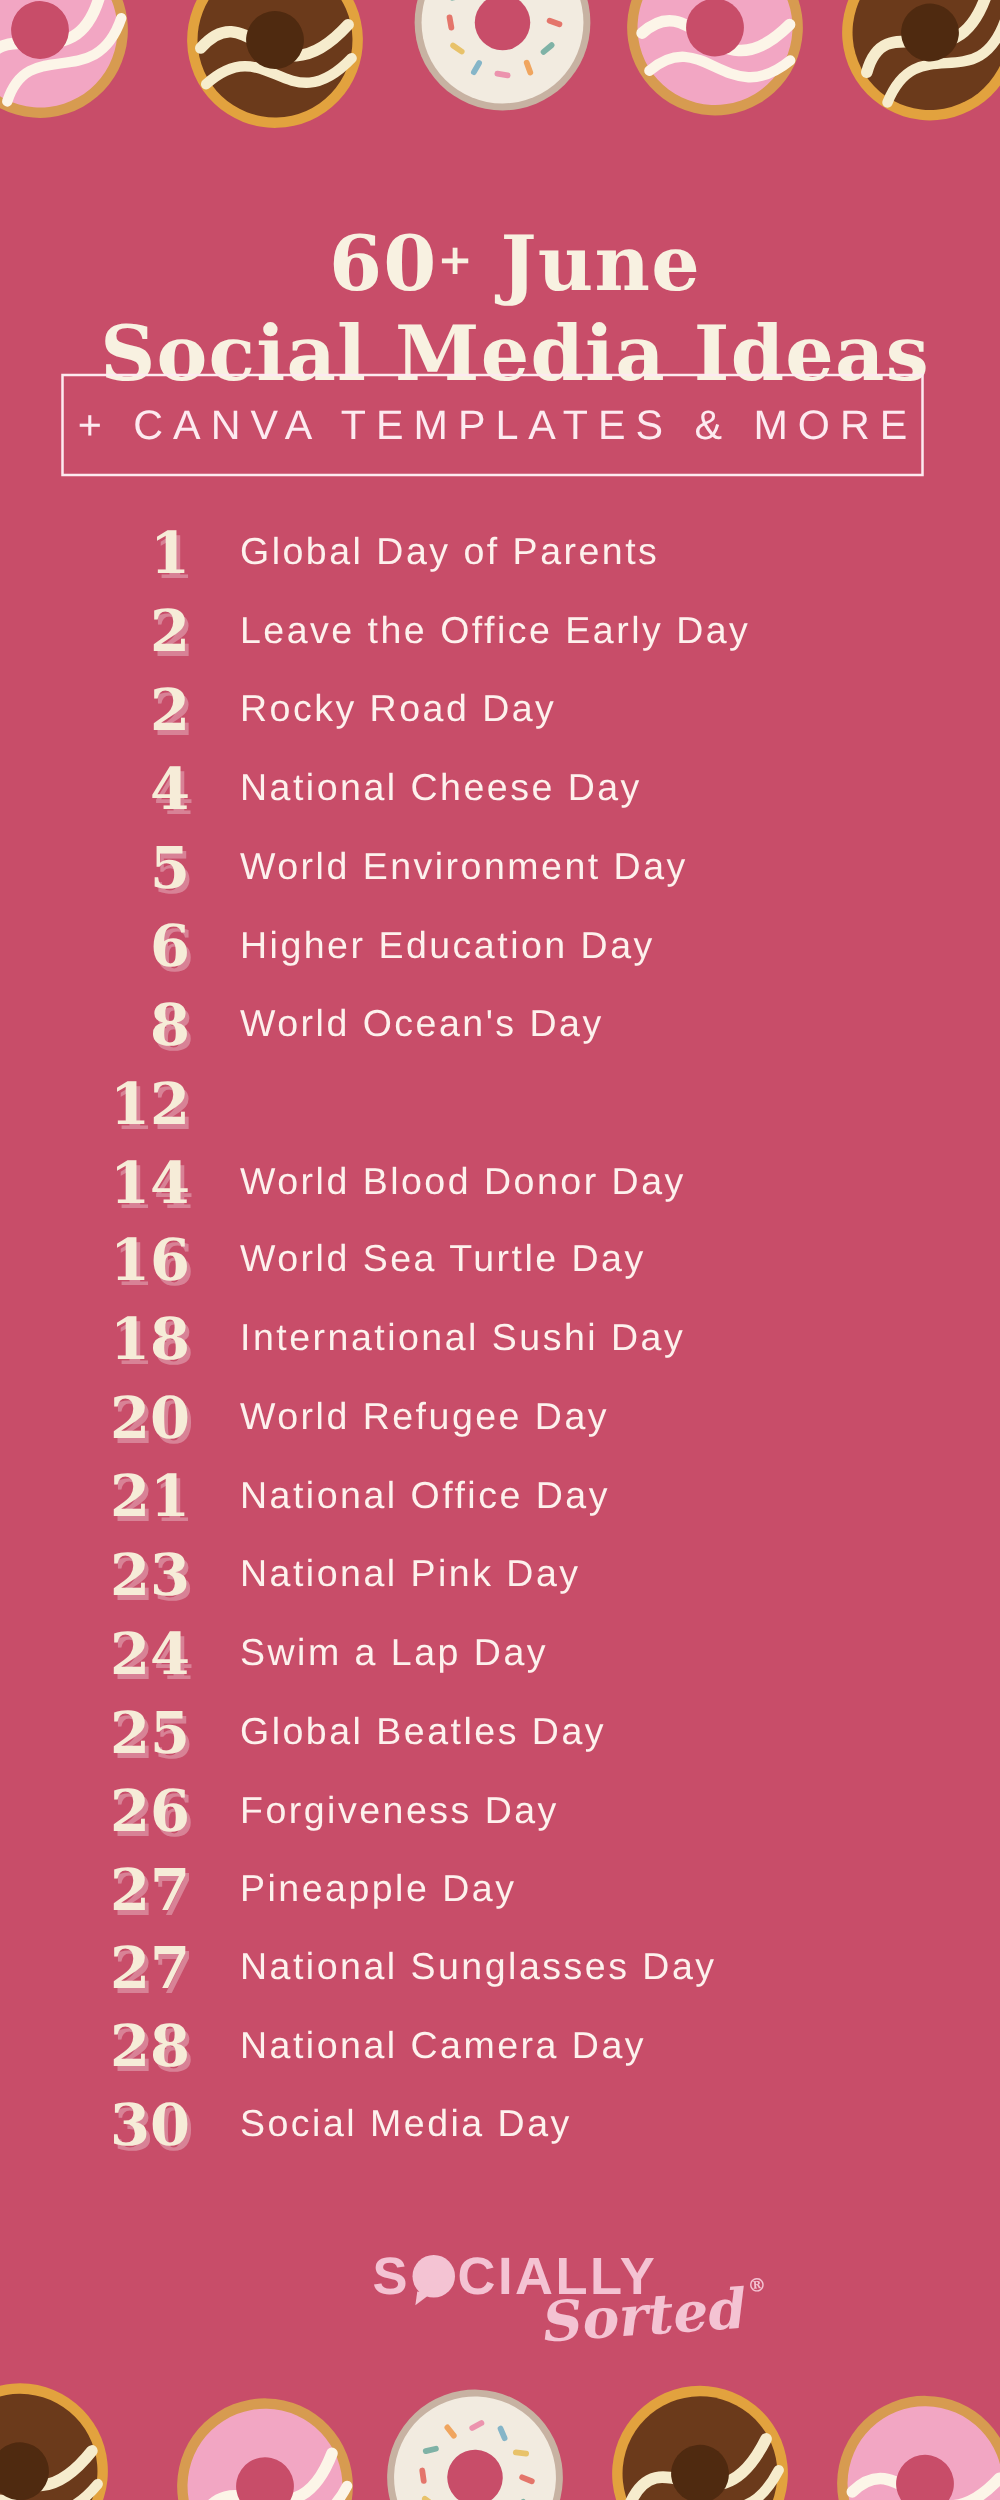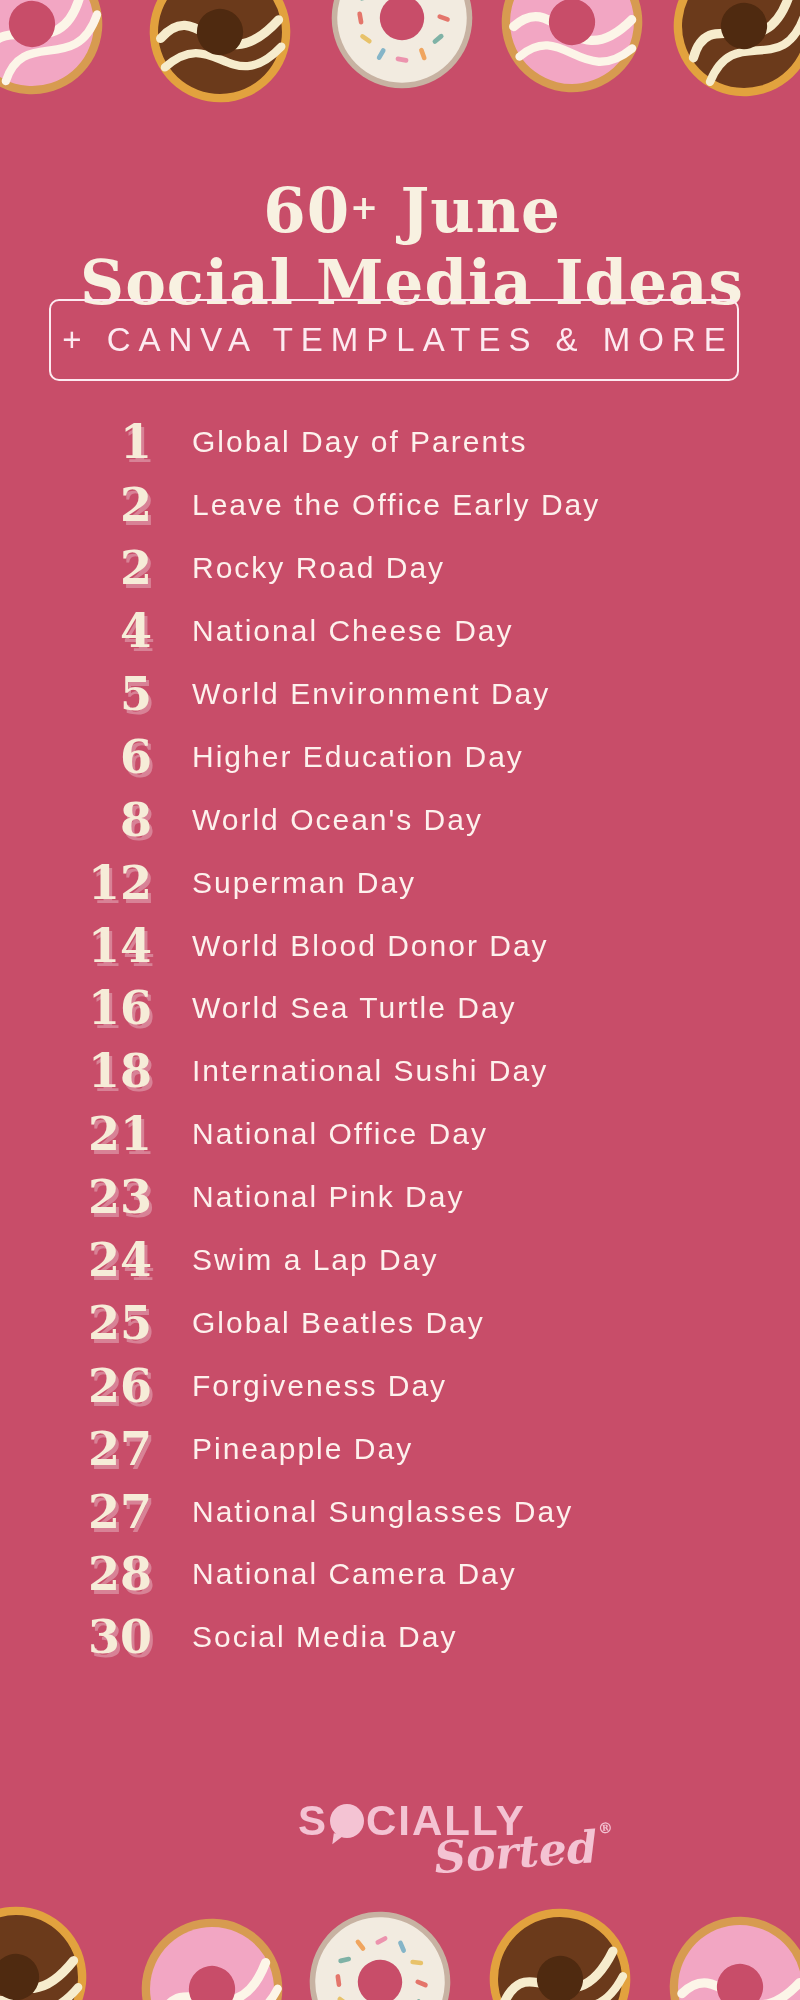--- a/index.html
+++ b/index.html
@@ -16,21 +16,21 @@
     position:absolute;top:130px;left:0;width:100%;text-align:center;
     color:var(--cream,#f8f1e1);
     font-family:"DejaVu Serif",serif;font-weight:bold;
     font-size:61px;line-height:72px;letter-spacing:1px;padding-left:12px;
   }
   .title .plus{font-size:0.55em;vertical-align:0.38em;letter-spacing:0;}
   .title .line{display:block;}
   
   .badge{
     position:absolute;top:299px;left:49px;width:686px;height:78px;
-    border:2px solid var(--badge,#fdeaf0);border-radius:10px;
+    border:2px solid var(--badge,#fdeaf0);border-radius:0;
     display:flex;align-items:center;justify-content:center;
     color:var(--badge,#fdeaf0);font-size:33px;letter-spacing:8px;
     text-indent:8px;white-space:nowrap;
   }
   
   .list{position:absolute;top:411px;left:0;width:100%;}
   .row{height:62.9px;display:flex;align-items:center;}
   .num{
     width:152px;text-align:right;flex:0 0 152px;
     font-family:"DejaVu Serif",serif;font-weight:bold;font-size:46px;
@@ -161,33 +161,36 @@
       <div class="row">
         <span class="num">6</span>
         <span class="label">Higher Education Day</span>
       </div>
       <div class="row">
         <span class="num">8</span>
         <span class="label">World Ocean's Day</span>
       </div>
       <div class="row">
         <span class="num">12</span>
-        <span class="label">Superman Day</span>
       </div>
       <div class="row">
         <span class="num">14</span>
         <span class="label">World Blood Donor Day</span>
       </div>
       <div class="row">
         <span class="num">16</span>
         <span class="label">World Sea Turtle Day</span>
       </div>
       <div class="row">
         <span class="num">18</span>
         <span class="label">International Sushi Day</span>
+      </div>
+      <div class="row">
+        <span class="num">20</span>
+        <span class="label">World Refugee Day</span>
       </div>
       <div class="row">
         <span class="num">21</span>
         <span class="label">National Office Day</span>
       </div>
       <div class="row">
         <span class="num">23</span>
         <span class="label">National Pink Day</span>
       </div>
       <div class="row">

